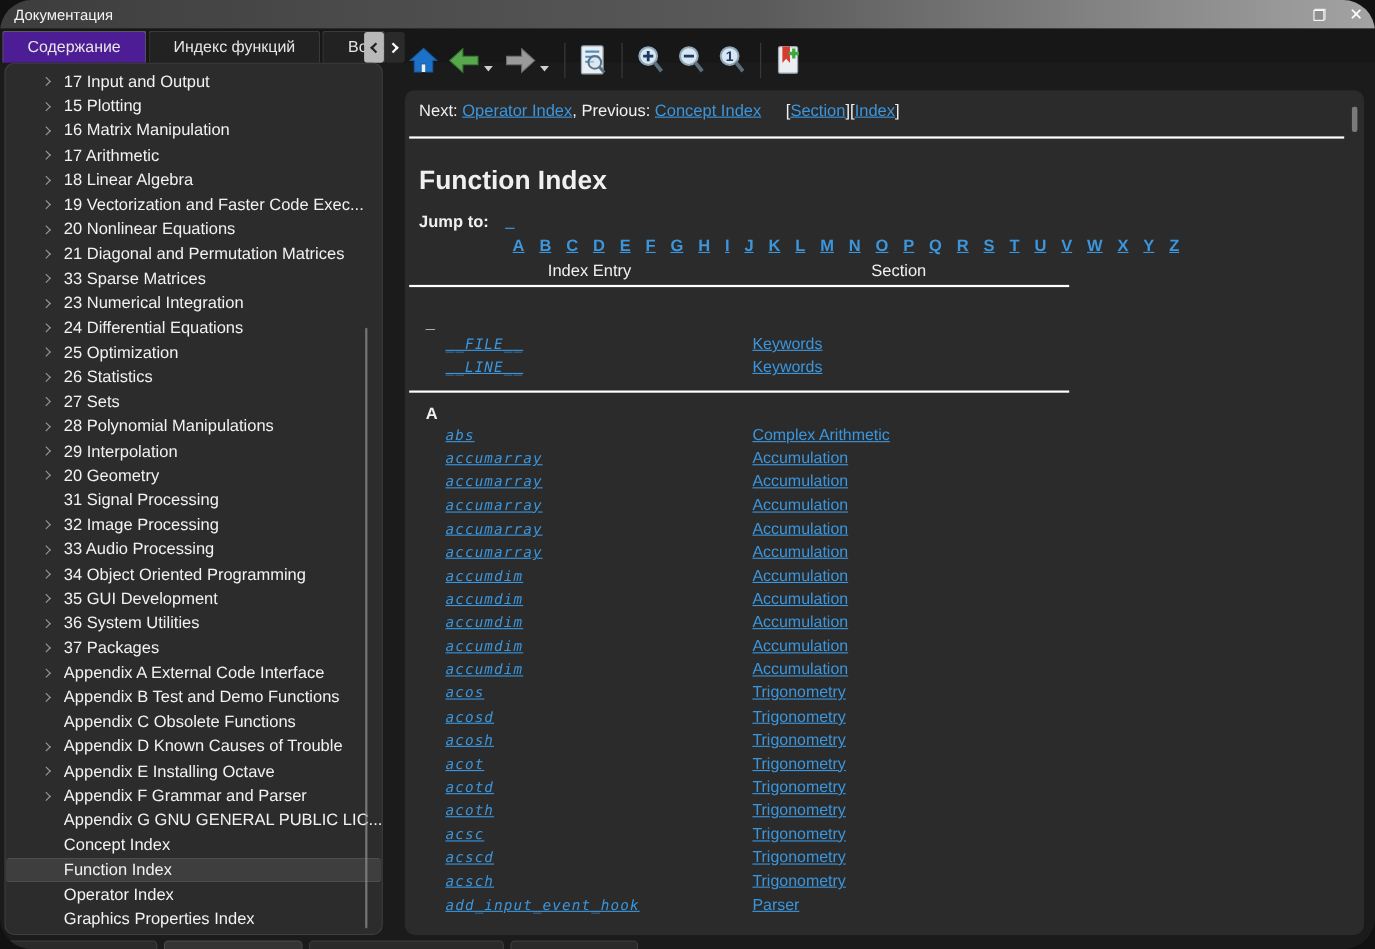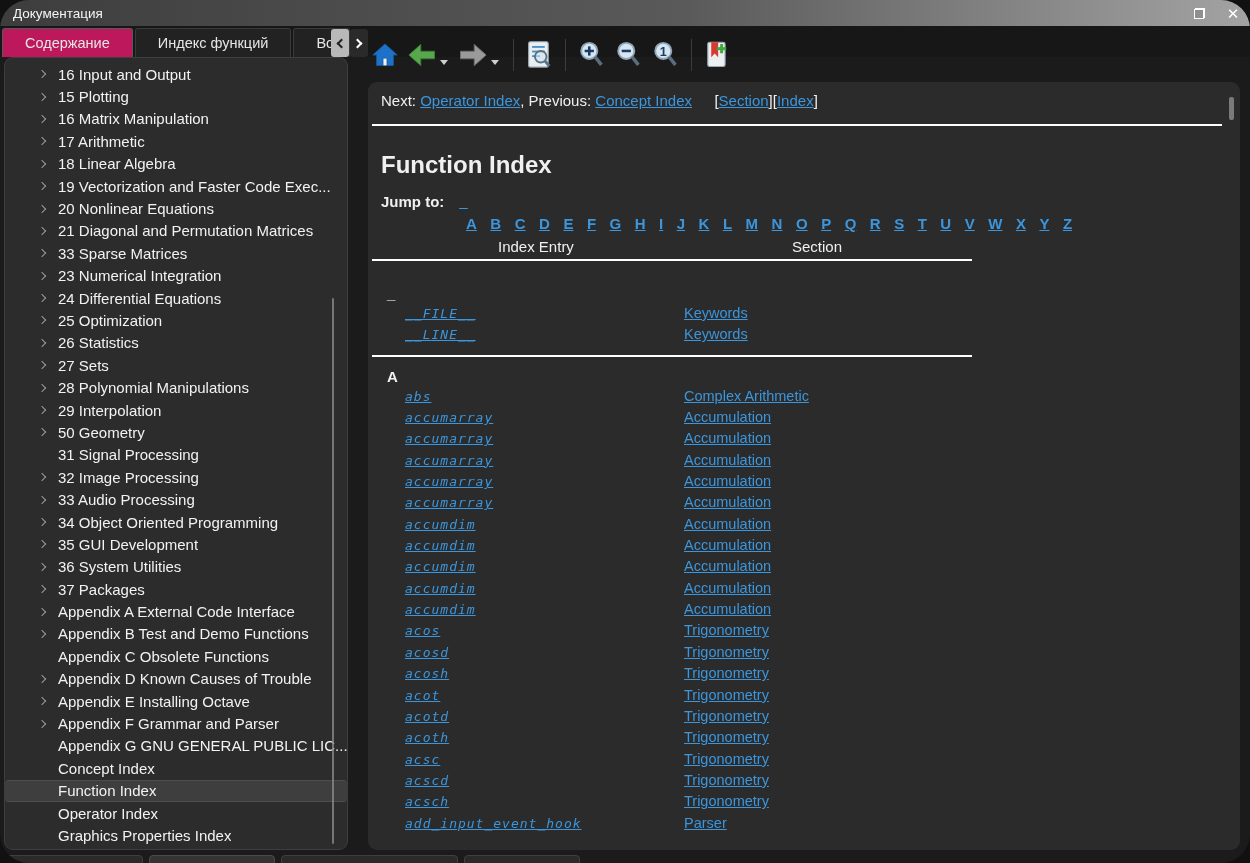--- a/index.html
+++ b/index.html
@@ -15,21 +15,21 @@
   #title-text{font-size:13.5px;color:#f4f4f4;padding-left:13px;flex:1;}
   .win-btn{width:34px;height:26px;display:flex;align-items:center;justify-content:center;cursor:default;}
   .restore-glyph{position:relative;width:11px;height:11px;}
   .restore-glyph::before{content:"";position:absolute;right:0;top:0;width:8px;height:8px;border:1.4px solid #fff;}
   .restore-glyph::after{content:"";position:absolute;left:0;bottom:0;width:8px;height:8px;border:1.4px solid #fff;background:#8f8f8f;}
   .close-glyph{font-size:15px;color:#fff;line-height:1;}
   
   #tabbar{position:absolute;left:0;top:26px;width:1250px;height:31px;background:#171717;display:flex;align-items:flex-end;}
   .tab{height:29px;margin-left:2px;padding:0 22px;display:flex;align-items:center;
     background:#222;border:1px solid #3a3a3a;border-bottom:none;border-radius:3px 3px 0 0;font-size:14.5px;color:#e6e6e6;}
-  .tab.selected{background:#be185d;border-color:#5a5a5a;}
+  .tab.selected{background:#4c1d95;border-color:#5a5a5a;}
   .tab.truncated{max-width:66px;overflow:hidden;white-space:nowrap;padding-right:0;}
   .tab-scroll{width:18px;height:28px;display:flex;align-items:center;justify-content:center;border-radius:3px;}
   .tab-scroll.left{background:#b9b9b9;}
   .tab-scroll.right{background:#2a2a2a;margin-left:1px;}
   .chev-l{width:7px;height:7px;border-left:2px solid #222;border-bottom:2px solid #222;transform:rotate(45deg);margin-left:3px;}
   .chev-r{width:7px;height:7px;border-right:2px solid #fff;border-top:2px solid #fff;transform:rotate(45deg);margin-right:3px;}
   
   #sidebar{position:absolute;left:4px;top:57px;width:344px;height:793px;background:#2c2c2c;
     border:1px solid #3e3e3e;border-radius:9px;overflow:hidden;}
   #tree{padding-top:5px;}
@@ -170,21 +170,21 @@
       </svg>
     </div>
   </div>
 
   <div id="sidebar">
     <div id="tree">
         <div class="tree-row">
           <span class="chev-box">
             <i></i>
           </span>
-          <span class="tree-label">16 Input and Output</span>
+          <span class="tree-label">17 Input and Output</span>
         </div>
         <div class="tree-row">
           <span class="chev-box">
             <i></i>
           </span>
           <span class="tree-label">15 Plotting</span>
         </div>
         <div class="tree-row">
           <span class="chev-box">
             <i></i>
@@ -266,21 +266,21 @@
         <div class="tree-row">
           <span class="chev-box">
             <i></i>
           </span>
           <span class="tree-label">29 Interpolation</span>
         </div>
         <div class="tree-row">
           <span class="chev-box">
             <i></i>
           </span>
-          <span class="tree-label">50 Geometry</span>
+          <span class="tree-label">20 Geometry</span>
         </div>
         <div class="tree-row">
           <span class="chev-box"></span>
           <span class="tree-label">31 Signal Processing</span>
         </div>
         <div class="tree-row">
           <span class="chev-box">
             <i></i>
           </span>
           <span class="tree-label">32 Image Processing</span>

